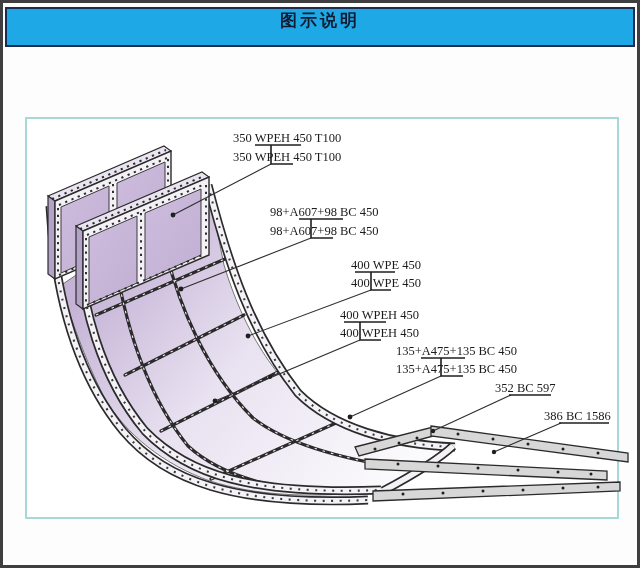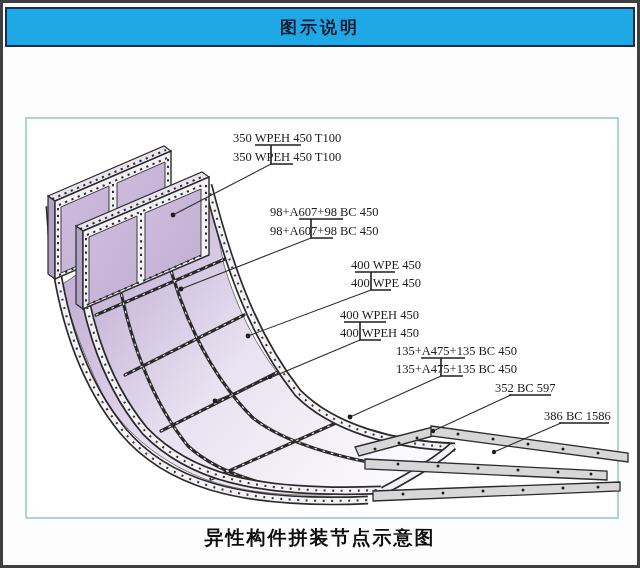--- a/index.html
+++ b/index.html
@@ -4,21 +4,21 @@
 <style>
   html,body{margin:0;padding:0;background:#888;}
   .page{
     position:relative;width:640px;height:568px;background:#fdfdfd;
     box-sizing:border-box;border:3px solid #3f3f42;overflow:hidden;
     font-family:"Liberation Sans", sans-serif;
   }
   .header-bar{
     position:absolute;left:2px;top:4px;width:630px;height:40px;
     box-sizing:border-box;border:2px solid #1d2b4f;
-    display:flex;align-items:center;justify-content:center;
+    display:flex;justify-content:center;
   }
   .header-bar .title{
     font-size:17px;font-weight:bold;color:#101c33;letter-spacing:3px;
   }
   .frame{
     position:absolute;left:22px;top:114px;width:594px;height:402px;
     box-sizing:border-box;border:2px solid #a6d8d8;background:#ffffff;
   }
   .diagram-svg{position:absolute;left:0;top:0;width:640px;height:568px;}
   .caption{
@@ -206,14 +206,13 @@
       <text class="ann" x="348" y="284">400 WPE 450</text>
       <text class="ann" x="337" y="316">400 WPEH 450</text>
       <text class="ann" x="337" y="334">400 WPEH 450</text>
       <text class="ann" x="393" y="352">135+A475+135 BC 450</text>
       <text class="ann" x="393" y="370">135+A475+135 BC 450</text>
       <text class="ann" x="492" y="389">352 BC 597</text>
       <text class="ann" x="541" y="417">386 BC 1586</text>
     </g>
   </svg>
 
-  <div class="caption">异性构件拼装节点示意图</div>
 </div>
 
 </body></html>

